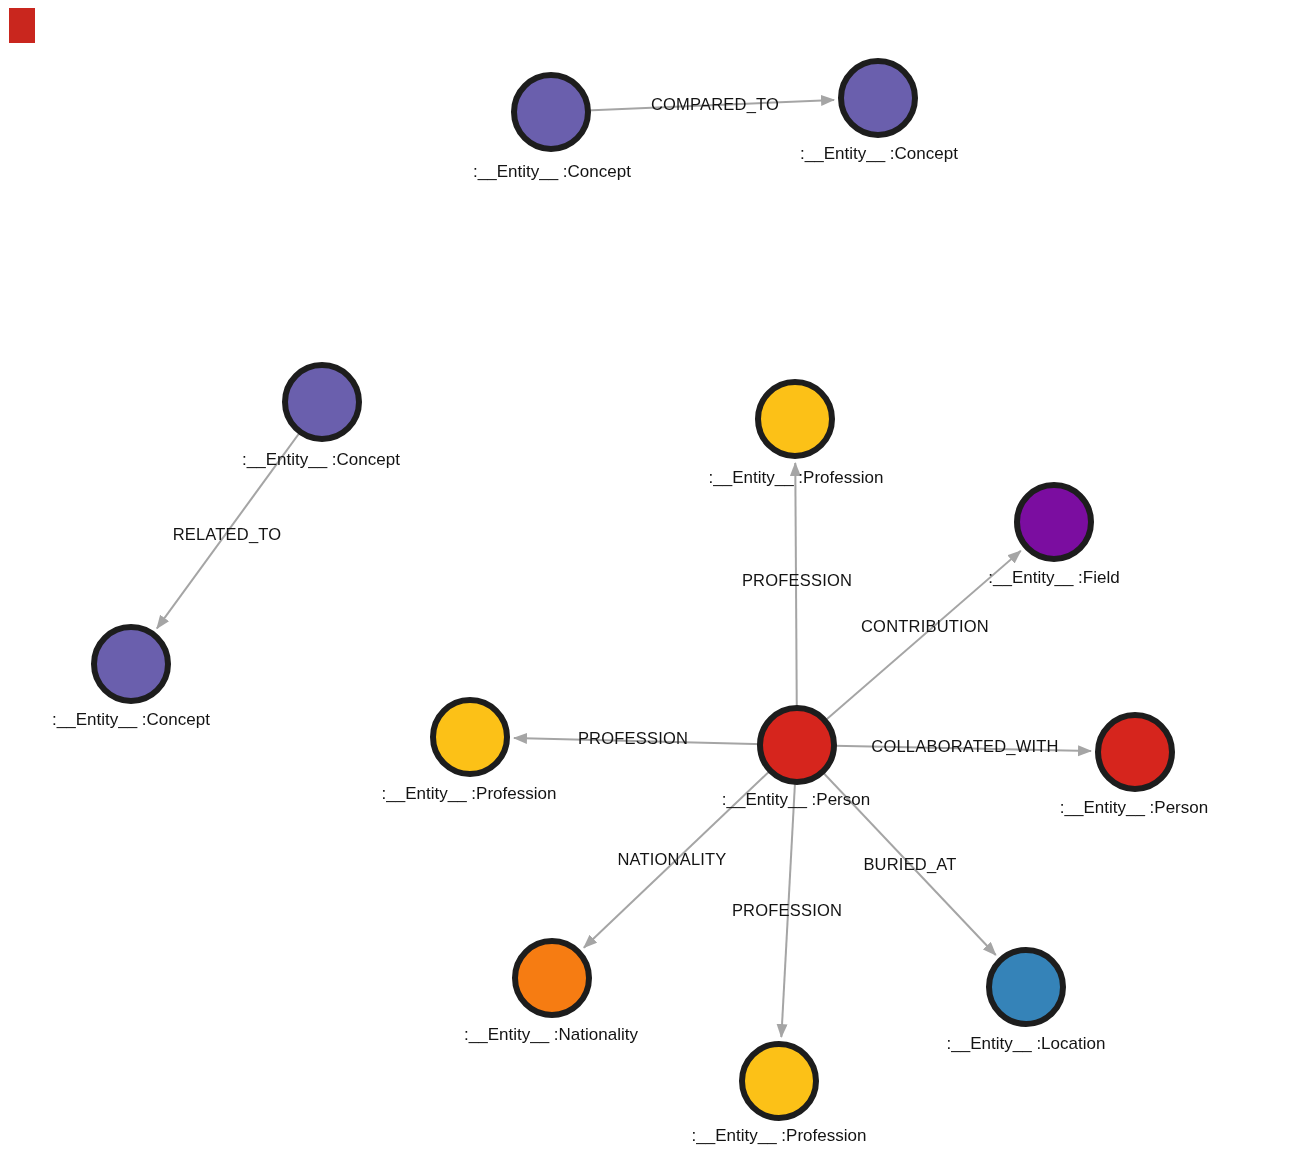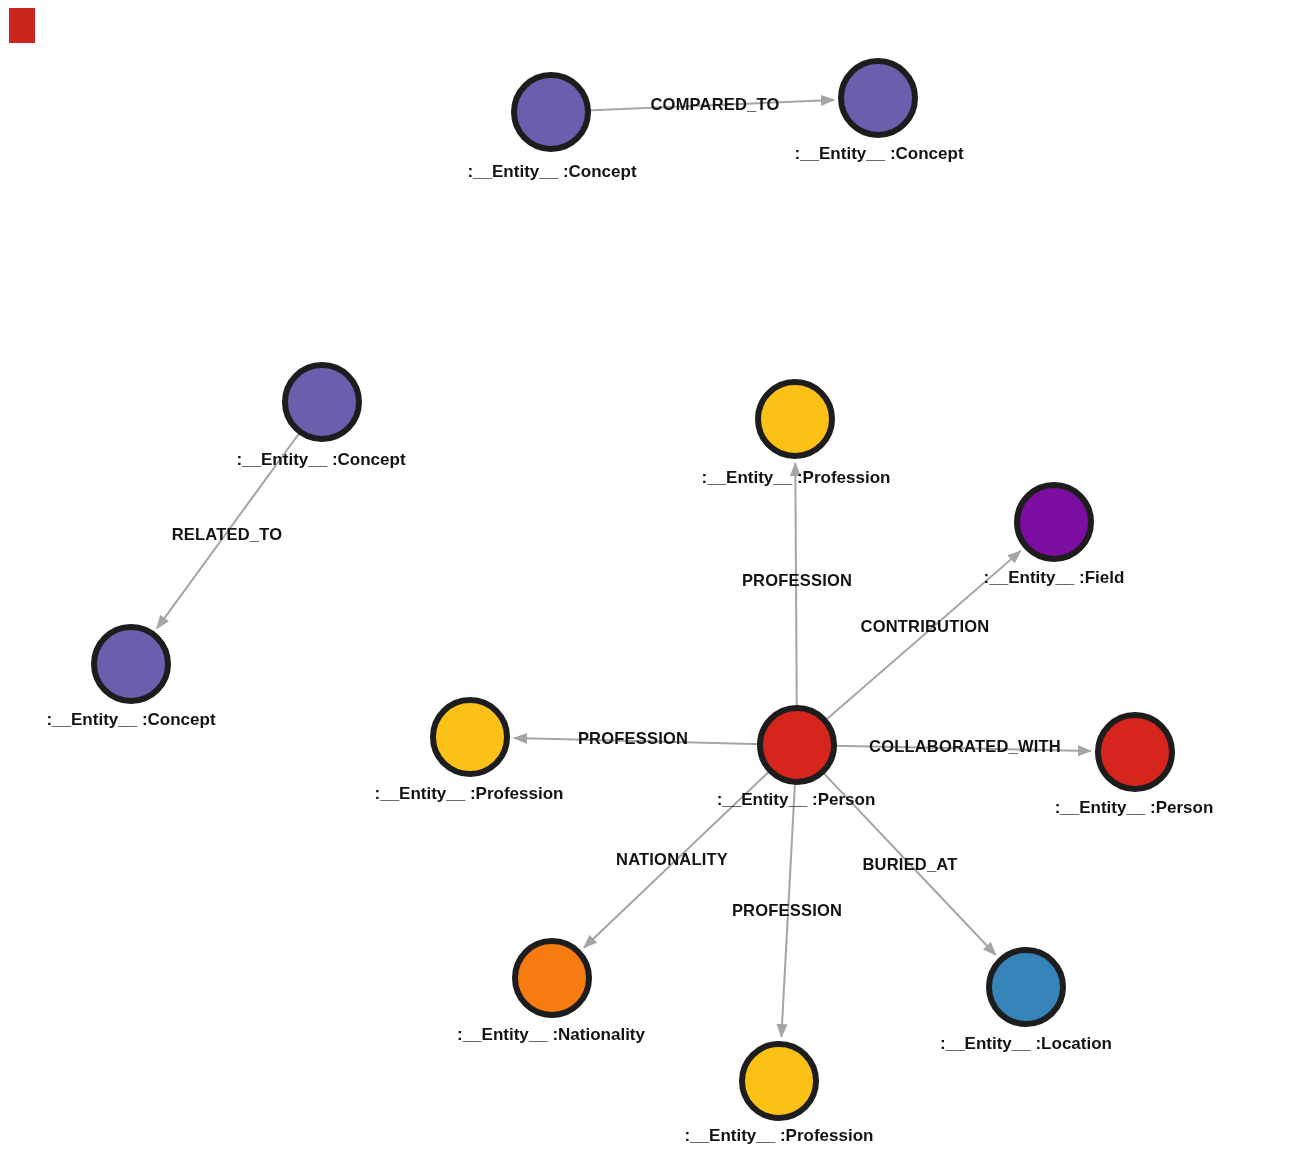--- a/index.html
+++ b/index.html
@@ -3,21 +3,20 @@
 <meta charset="utf-8">
 <style>
   html, body { margin: 0; padding: 0; background: #ffffff; }
   .stage {
     position: relative;
     width: 1314px;
     height: 1173px;
     background: #ffffff;
     overflow: hidden;
     font-family: "Liberation Sans", sans-serif;
-    font-weight: bold;
   }
   svg#graph { position: absolute; left: 0; top: 0; }
   svg#graph text {
     font-family: "Liberation Sans", sans-serif;
     fill: #131313;
   }
   .node-caption { font-size: 17px; }
   .edge-label  { font-size: 16.5px; letter-spacing: 0.2px; }
   #click-marker { position: absolute; }
 </style>

